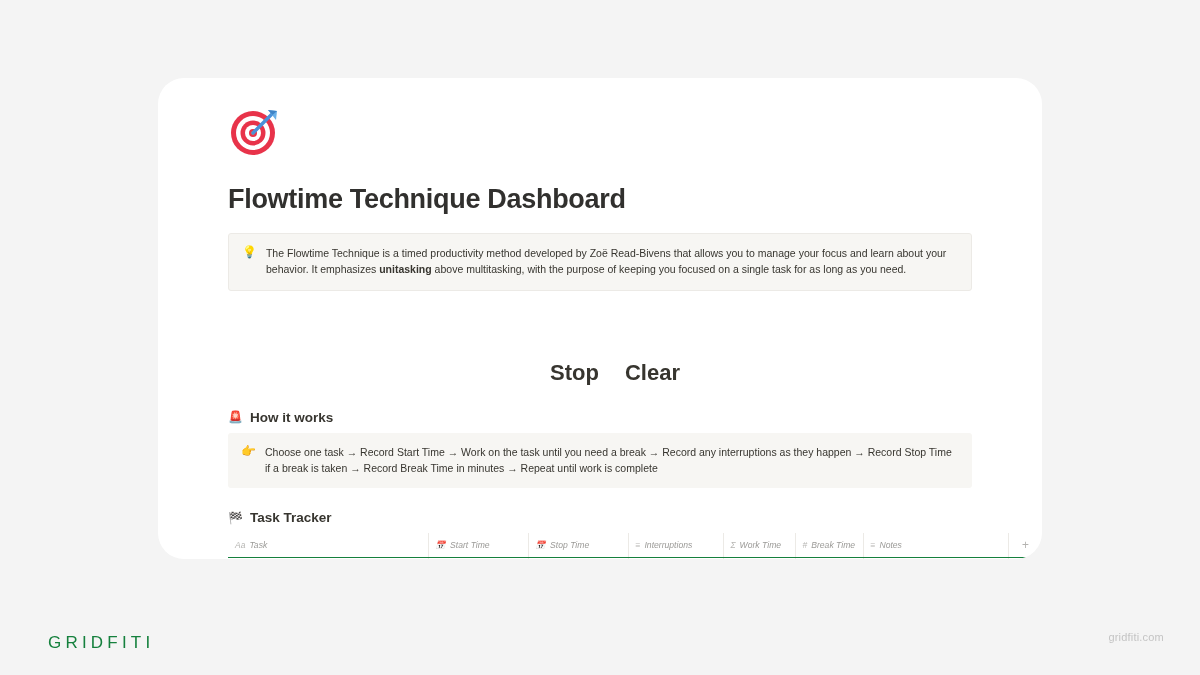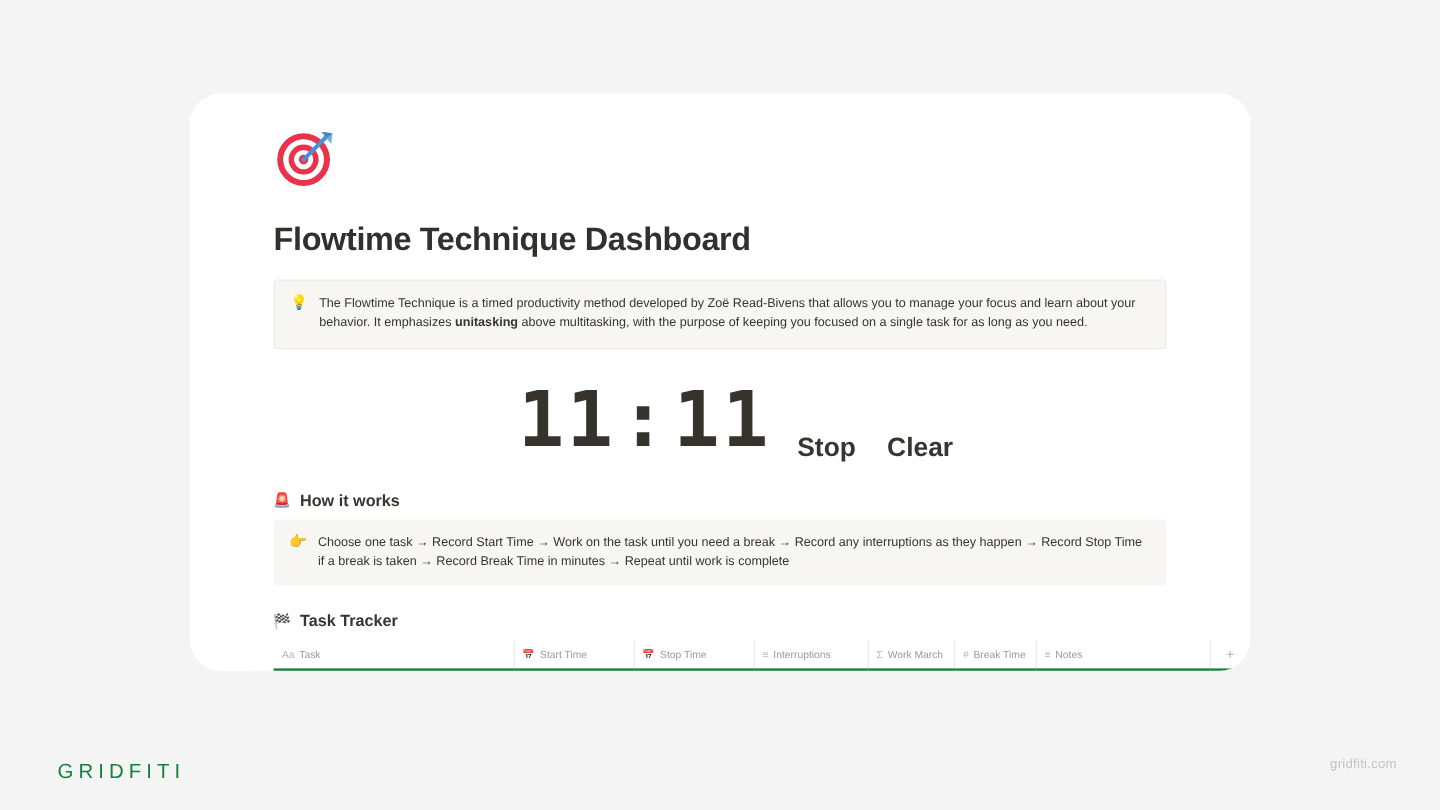--- a/index.html
+++ b/index.html
@@ -149,25 +149,26 @@
     border-collapse: collapse;
     font-size: 9px;
     color: #37352f;
     table-layout: fixed;
   }
   .tbl th {
     font-weight: normal;
     color: #9b9a97;
     text-align: left;
     padding: 5px 7px 5px 7px;
-    border-bottom: 6px solid #15803d;
+    border-bottom: 1px solid #15803d;
     border-right: 1px solid #eceae6;
     font-size: 8.6px;
     white-space: nowrap;
     overflow: hidden;
+    font-style: italic;
   }
   .tbl th .th-in {
     display: flex;
     align-items: center;
     gap: 4px;
   }
   .tbl td {
     padding: 6px 7px;
     border-bottom: 1px solid #eceae6;
     border-right: 1px solid #eceae6;
@@ -229,23 +230,20 @@
     <div class="page-title">Flowtime Technique Dashboard</div>
 
     <div class="callout">
       <span class="callout-emoji">💡</span>
       <span class="callout-text">
         <span>The Flowtime Technique is a timed productivity method developed by Zoë Read-Bivens that allows you to manage your focus and learn about your behavior. It emphasizes </span><span class="u-link">unitasking</span><span> above multitasking, with the purpose of keeping you focused on a single task for as long as you need.</span>
       </span>
     </div>
 
     <div class="timer-row">
-      <div class="timer-display">
-        <span>11</span><span class="timer-colon">:</span><span>11</span>
-      </div>
       <button class="timer-btn">Stop</button>
       <button class="timer-btn">Clear</button>
     </div>
 
     <div class="section-head">
       <span class="section-emoji">🚨</span>
       <span>How it works</span>
     </div>
 
     <div class="callout plain">
@@ -291,21 +289,21 @@
           </th>
           <th>
             <span class="th-in">
                 <span class="ticon">≡</span>
             <span>Interruptions</span>
               </span>
           </th>
           <th>
             <span class="th-in">
                 <span class="ticon">Σ</span>
-            <span>Work March</span>
+            <span>Work Time</span>
               </span>
           </th>
           <th>
             <span class="th-in">
                 <span class="ticon">#</span>
             <span>Break Time</span>
               </span>
           </th>
           <th>
             <span class="th-in">

